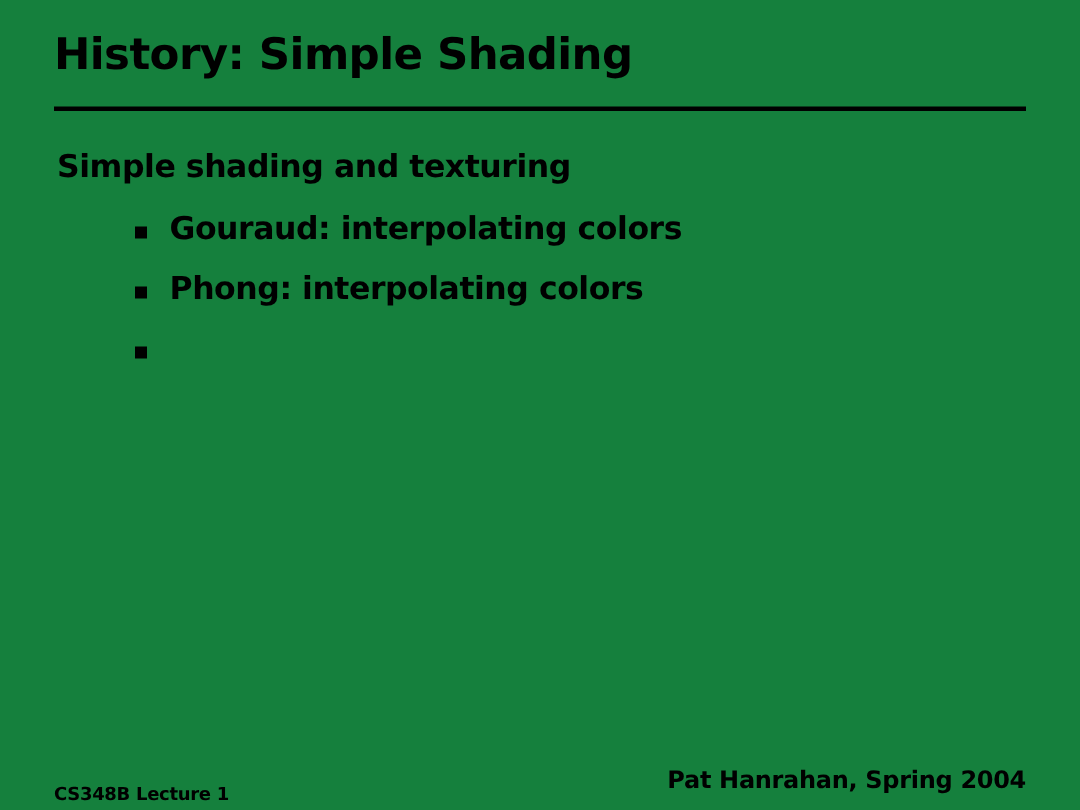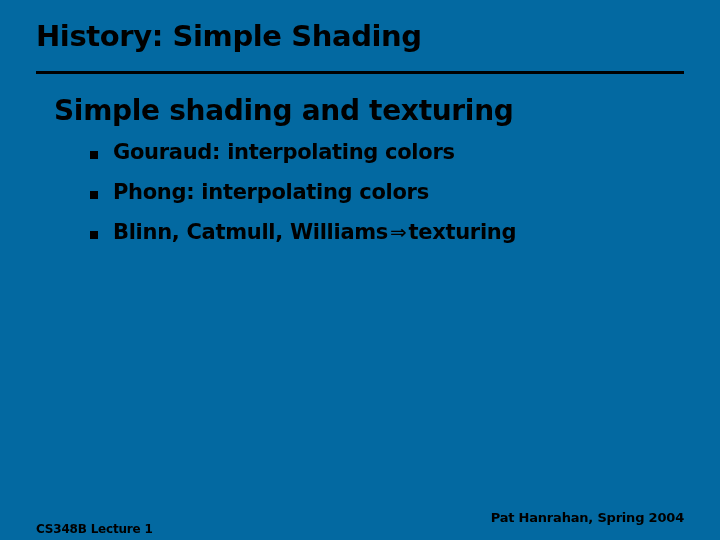--- a/index.html
+++ b/index.html
@@ -11,21 +11,21 @@
     height: 540px;
     background: #ffffff;
     font-family: "DejaVu Sans", sans-serif;
     overflow: hidden;
   }
 
   .slide {
     position: relative;
     width: 720px;
     height: 540px;
-    background: #0369a1;
+    background: #15803d;
     box-sizing: border-box;
   }
 
   
   .slide-title {
     position: absolute;
     left: 36px;
     top: 18px;
     width: 650px;
     font-family: "DejaVu Sans", sans-serif;
@@ -50,24 +50,24 @@
   
   .body-block {
     position: absolute;
     left: 0;
     top: 98px;
     width: 720px;
   }
 
   .lead-line {
     position: absolute;
-    left: 54px;
+    left: 38px;
     top: 0px;
     font-family: "DejaVu Sans", sans-serif;
-    font-size: 28px;
+    font-size: 21px;
     font-weight: bold;
     letter-spacing: -0.3px;
     color: #000000;
     line-height: 26px;
     white-space: nowrap;
   }
 
   .bullet-list {
     position: absolute;
     left: 0;
@@ -133,21 +133,21 @@
     color: #000000;
     white-space: nowrap;
     margin-top: 12px;
   }
 
   .footer-right {
     position: absolute;
     right: 0;
     top: 0;
     font-family: "DejaVu Sans", sans-serif;
-    font-size: 13px;
+    font-size: 16px;
     font-weight: bold;
     letter-spacing: -0.2px;
     color: #000000;
     white-space: nowrap;
     text-align: right;
   }
 </style>
 </head>
 <body>
 
@@ -168,21 +168,20 @@
         <span class="bullet-text">Gouraud: interpolating colors</span>
       </li>
 
       <li class="bullet-item">
         <span class="bullet-marker"></span>
         <span class="bullet-text">Phong: interpolating colors</span>
       </li>
 
       <li class="bullet-item">
         <span class="bullet-marker"></span>
-        <span class="bullet-text"><span>Blinn, Catmull, Williams</span><span class="arrow-glyph">⇒</span><span>texturing</span></span>
       </li>
 
     </ul>
   </div>
 
   <div class="footer">
     <div class="footer-left">CS348B Lecture 1</div>
     <div class="footer-right">Pat Hanrahan, Spring 2004</div>
   </div>
 

